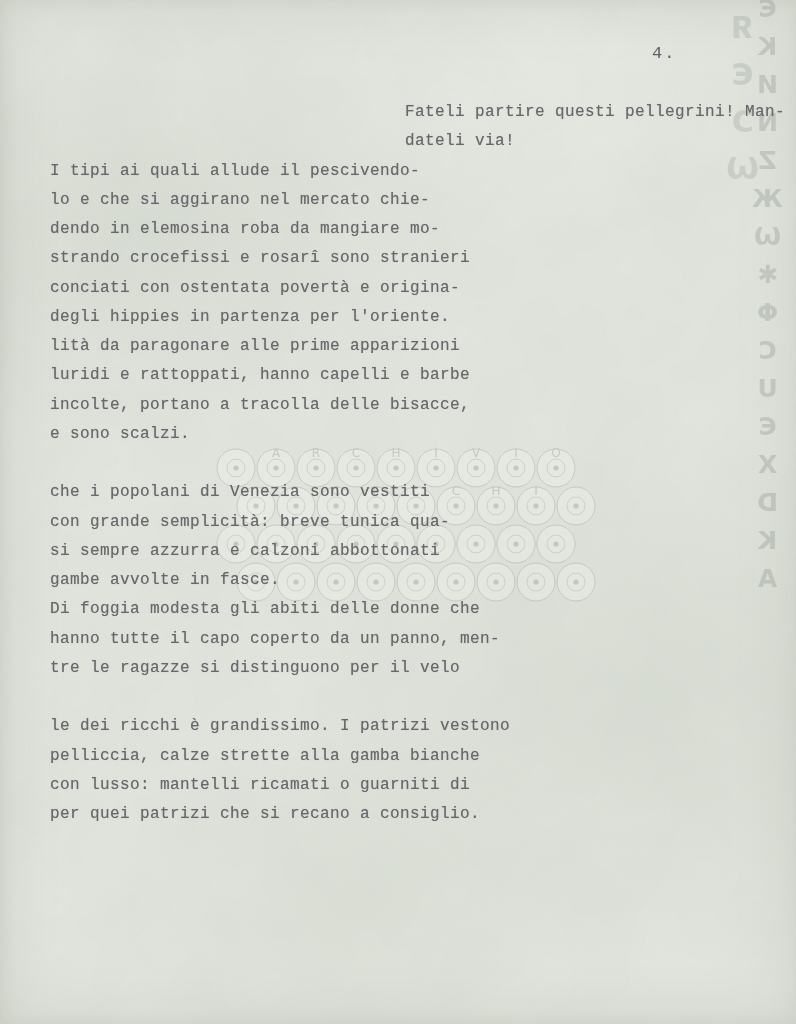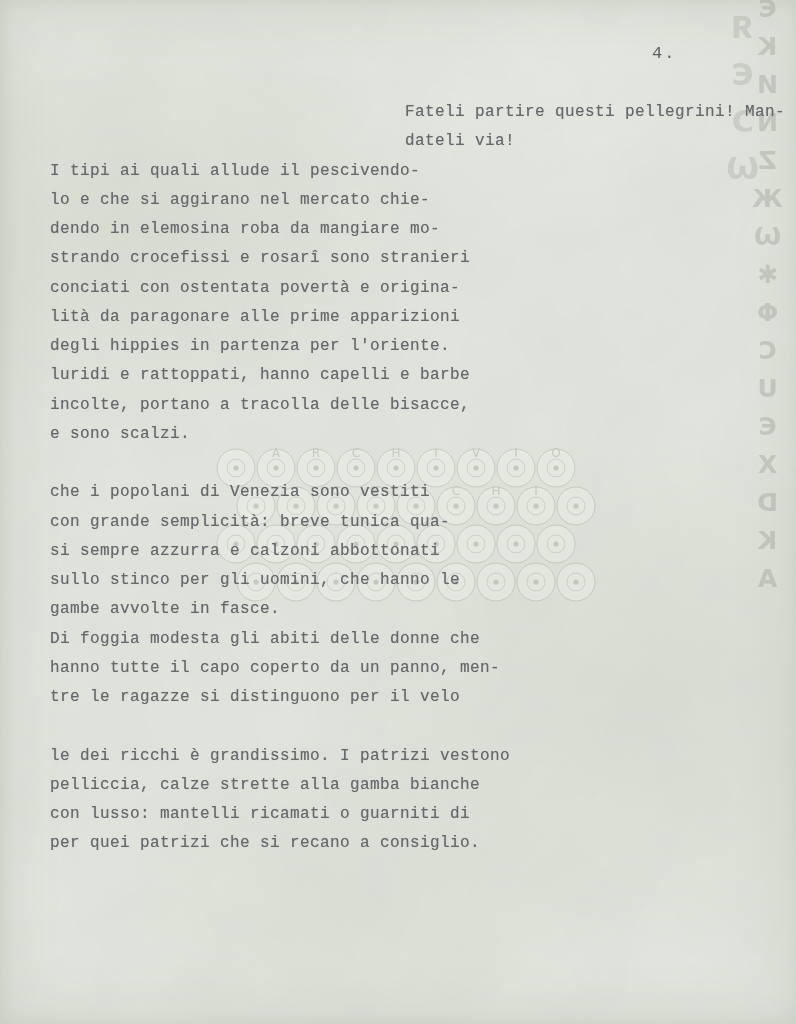--- a/index.html
+++ b/index.html
@@ -271,30 +271,29 @@
   <div class="pagenum">4.</div>
 
   <div class="textcol" id="textcol">
       <div class="line q">Fateli partire questi pellegrini! Man-</div>
       <div class="line q">dateli via!</div>
       <div class="line">I tipi ai quali allude il pescivendo-</div>
       <div class="line">lo e che si aggirano nel mercato chie-</div>
       <div class="line">dendo in elemosina roba da mangiare mo-</div>
       <div class="line">strando crocefissi e rosarî sono stranieri</div>
       <div class="line">conciati con ostentata povertà e origina-</div>
+      <div class="line">degli hippies in partenza per l'oriente.</div>
       <div class="line">lità da paragonare alle prime apparizioni</div>
-      <div class="line">degli hippies in partenza per l'oriente.</div>
       <div class="line">luridi e rattoppati, hanno capelli e barbe</div>
       <div class="line">incolte, portano a tracolla delle bisacce,</div>
       <div class="line">e sono scalzi.</div>
       <div class="line"></div>
       <div class="line">che i popolani di Venezia sono vestiti</div>
       <div class="line">con grande semplicità: breve tunica qua-</div>
       <div class="line">si sempre azzurra e calzoni abbottonati</div>
-      <div class="line">sullo stinco per gli uomini, che hanno le</div>
       <div class="line">gambe avvolte in fasce.</div>
       <div class="line">Di foggia modesta gli abiti delle donne che</div>
       <div class="line">hanno tutte il capo coperto da un panno, men-</div>
       <div class="line">tre le ragazze si distinguono per il velo</div>
       <div class="line"></div>
       <div class="line">le dei ricchi è grandissimo. I patrizi vestono</div>
       <div class="line">pelliccia, calze strette alla gamba bianche</div>
       <div class="line">con lusso: mantelli ricamati o guarniti di</div>
       <div class="line">per quei patrizi che si recano a consiglio.</div>
     </div>

